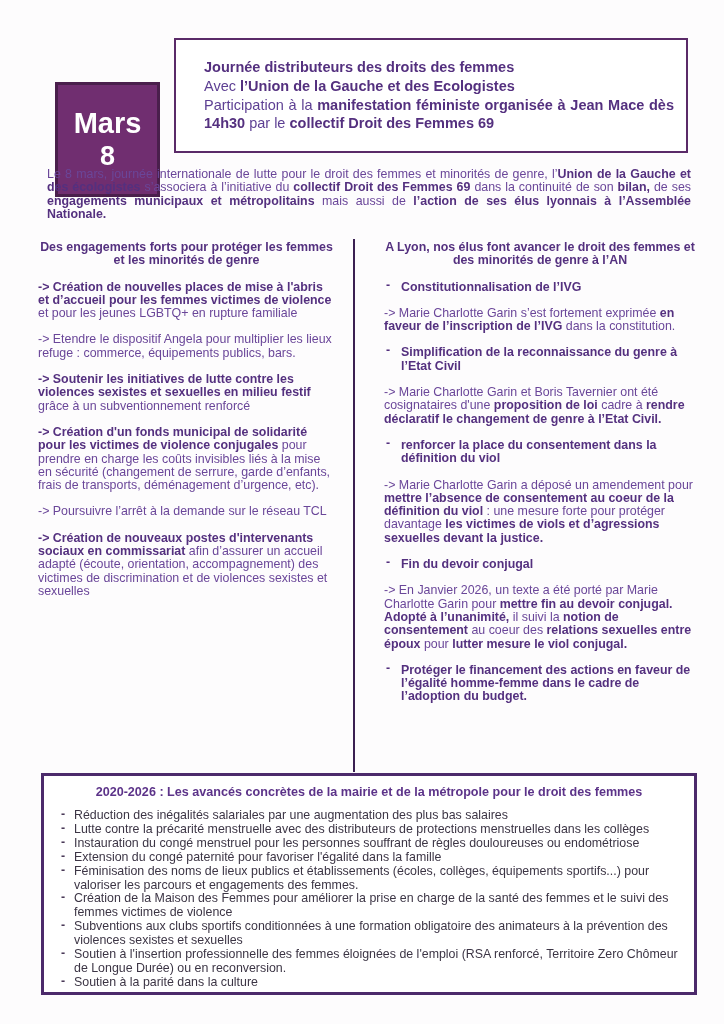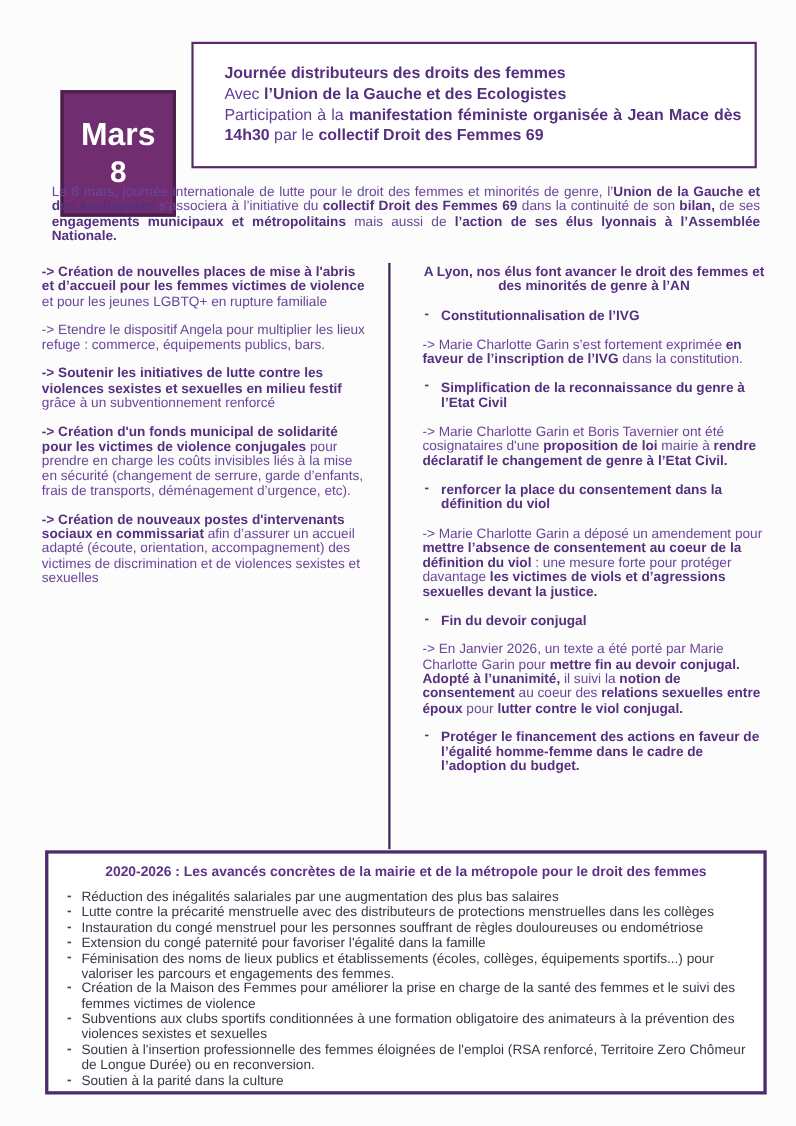--- a/index.html
+++ b/index.html
@@ -61,42 +61,44 @@
     <div>
         <div class="title-line"><b>Journée distributeurs des droits des femmes</b></div>
         <div class="title-line"><span>Avec </span><b>l’Union de la Gauche et des Ecologistes</b></div>
         <div class="title-line"><span>Participation à la </span><b>manifestation féministe organisée à Jean Mace dès 14h30</b><span> par le </span><b>collectif Droit des Femmes 69</b></div>
       </div>
   </div>
 
   <div class="intro"><span>Le 8 mars, journée internationale de lutte pour le droit des femmes et minorités de genre, l’</span><b>Union de la Gauche et des écologistes</b><span> s’associera à l’initiative du </span><b>collectif Droit des Femmes 69</b><span> dans la continuité de son </span><b>bilan,</b><span> de ses </span><b>engagements municipaux et métropolitains</b><span> mais aussi de </span><b>l’action de ses élus lyonnais à l’Assemblée Nationale.</b></div>
 
   <div class="col col-left">
+    <div class="col-header">Des engagements forts  pour protéger les femmes et les minorités de genre</div>
     <div>
         <div class="item arrow"><b>-&gt; Création de nouvelles places de mise à l'abris et d’accueil pour les femmes victimes de violence</b><span> et pour les jeunes LGBTQ+ en rupture familiale</span></div>
         <div class="item arrow"><span>-&gt; Etendre le dispositif Angela pour multiplier les lieux refuge : commerce, équipements publics, bars.</span></div>
         <div class="item arrow"><b>-&gt; Soutenir les initiatives de lutte contre les violences sexistes et sexuelles en milieu festif</b><span> grâce à un subventionnement renforcé</span></div>
         <div class="item arrow"><b>-&gt; Création d'un fonds municipal de solidarité pour les victimes de violence conjugales</b><span> pour prendre en charge les coûts invisibles liés à la mise en sécurité (changement de serrure, garde d’enfants, frais de transports, déménagement d’urgence, etc).</span></div>
+        <div class="item arrow"><span>-&gt; Poursuivre l’arrêt à la demande sur le réseau TCL</span></div>
         <div class="item arrow"><b>-&gt; Création de nouveaux postes d'intervenants sociaux en commissariat</b><span> afin d’assurer un accueil adapté (écoute, orientation, accompagnement) des victimes  de discrimination et de violences sexistes et sexuelles</span></div>
       </div>
   </div>
 
   <div class="divider"></div>
 
   <div class="col col-right">
     <div class="col-header">A Lyon, nos élus font avancer le droit des femmes et des minorités de genre à l’AN</div>
     <div>
         <div class="item dash"><span class="dash-mark">-</span><b>Constitutionnalisation de l’IVG</b></div>
         <div class="item arrow"><span>-&gt; Marie Charlotte Garin s’est fortement exprimée </span><b>en faveur de l’inscription de l’IVG</b><span> dans la constitution.</span></div>
         <div class="item dash"><span class="dash-mark">-</span><b>Simplification de la reconnaissance du genre à l’Etat Civil</b></div>
-        <div class="item arrow"><span>-&gt; Marie Charlotte Garin et Boris Tavernier ont été cosignataires d'une </span><b>proposition de loi</b><span> mairie à </span><b>rendre déclaratif le changement de genre à l’Etat Civil.</b></div>
+        <div class="item arrow"><span>-&gt; Marie Charlotte Garin et Boris Tavernier ont été cosignataires d'une </span><b>proposition de loi</b><span> cadre à </span><b>rendre déclaratif le changement de genre à l’Etat Civil.</b></div>
         <div class="item dash"><span class="dash-mark">-</span><b>renforcer la place du consentement dans la définition du viol</b></div>
         <div class="item arrow"><span>-&gt; Marie Charlotte Garin a déposé un amendement pour </span><b>mettre l’absence de consentement au coeur de la définition du viol</b><span> : une mesure forte pour protéger davantage </span><b>les victimes de viols et d’agressions sexuelles devant la justice.</b></div>
         <div class="item dash"><span class="dash-mark">-</span><b>Fin du devoir conjugal</b></div>
-        <div class="item arrow"><span>-&gt; En Janvier 2026, un texte a été porté par Marie Charlotte Garin pour </span><b>mettre fin au devoir conjugal. Adopté à l’unanimité,</b><span> il suivi la </span><b>notion de consentement</b><span> au coeur des </span><b>relations sexuelles entre époux</b><span> pour </span><b>lutter contre le viol conjugal.</b></div>
+        <div class="item arrow"><span>-&gt; En Janvier 2026, un texte a été porté par Marie Charlotte Garin pour </span><b>mettre fin au devoir conjugal. Adopté à l’unanimité,</b><span> il suivi la </span><b>notion de consentement</b><span> au coeur des </span><b>relations sexuelles entre époux</b><span> pour </span><b>lutter mesure le viol conjugal.</b></div>
         <div class="item dash"><span class="dash-mark">-</span><b>Protéger le financement des actions en faveur de l’égalité homme-femme dans le cadre de l’adoption du budget.</b></div>
       </div>
   </div>
 
   <div class="bottom-box">
     <div class="bottom-title">2020-2026 : Les avancés concrètes de la mairie et de la métropole pour le droit des femmes</div>
     <div>
         <div class="b-item"><span class="dash-mark">-</span><span>Réduction des inégalités salariales par une augmentation des plus bas salaires</span></div>
         <div class="b-item"><span class="dash-mark">-</span><span>Lutte contre la précarité menstruelle avec des distributeurs de protections menstruelles dans les collèges</span></div>
         <div class="b-item"><span class="dash-mark">-</span><span>Instauration du congé menstruel pour les personnes souffrant de règles douloureuses ou endométriose</span></div>

